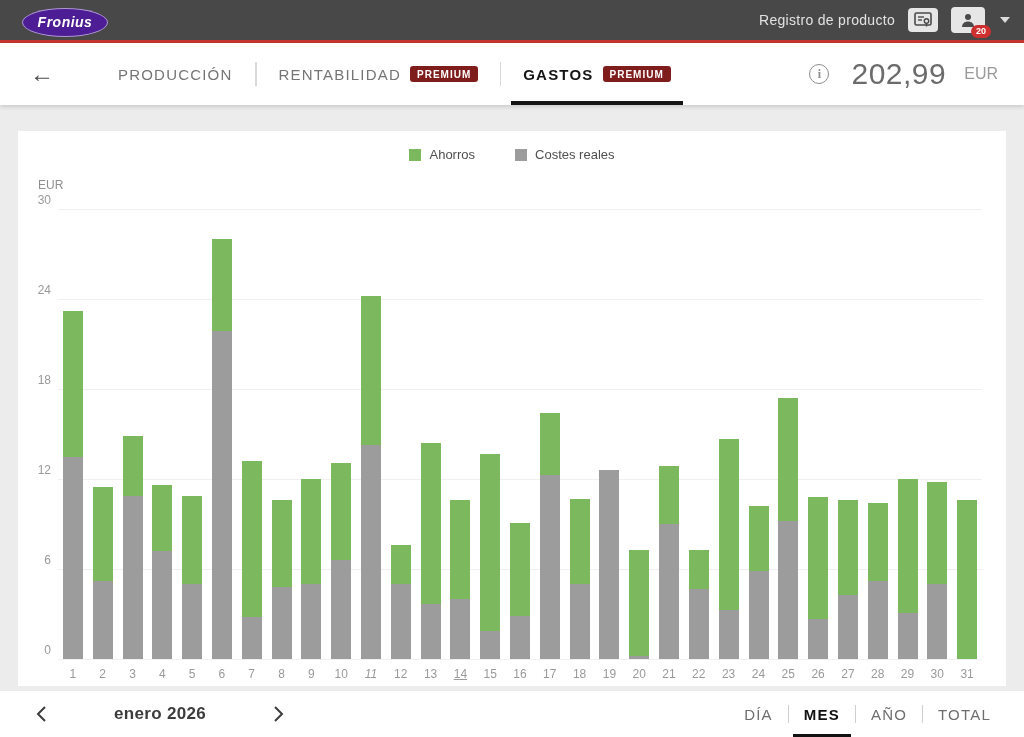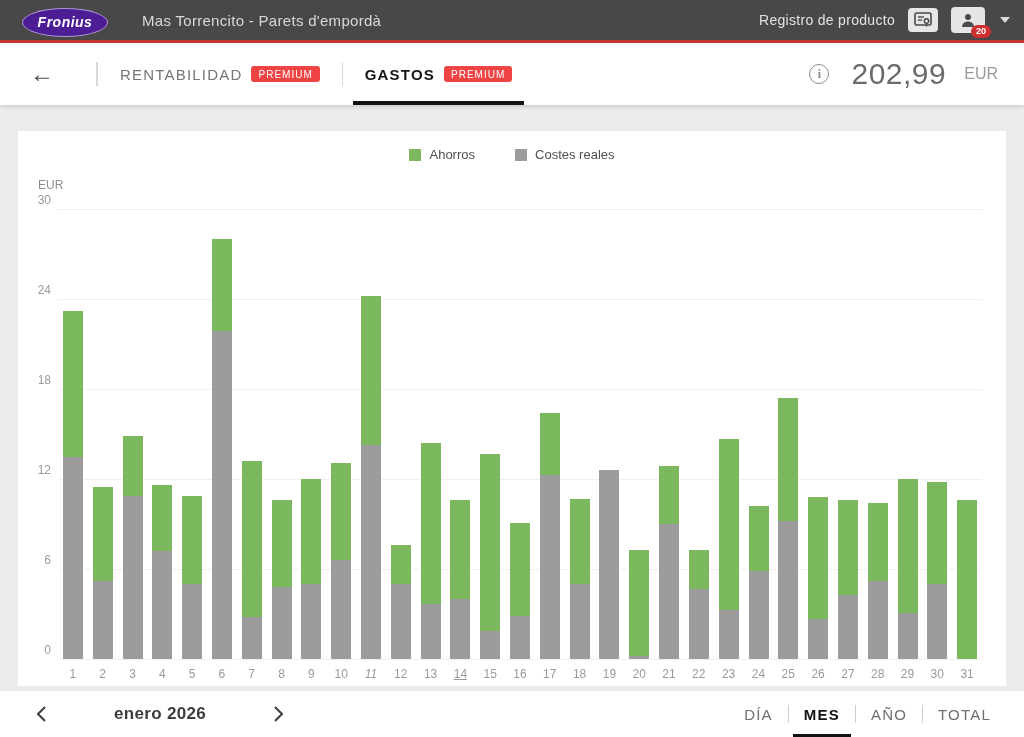--- a/index.html
+++ b/index.html
@@ -65,21 +65,21 @@
     font-size:15px; letter-spacing:1.2px; color:#757575;
     cursor:pointer; position:relative; white-space:nowrap;
   }
   .tab.active { color:#141414; font-weight:bold; }
   .tab.active::after {
     content:""; position:absolute; left:10px; right:10px; bottom:0;
     height:4px; background:#141414;
   }
   .tab-divider { width:1px; height:24px; background:#d9d9d9; }
   .premium-badge {
-    background:#ef4444; color:#fff; font-size:10px; font-weight:normal;
+    background:#7f1d1d; color:#fff; font-size:10px; font-weight:bold;
     letter-spacing:1px; padding:3px 7px 2px; border-radius:3px;
   }
   .nav-right { margin-left:auto; display:flex; align-items:center; gap:16px; }
   .info-icon {
     width:20px; height:20px; border:1.5px solid #8d8d8d; border-radius:50%;
     color:#8d8d8d; font-size:12px; font-weight:bold;
     display:flex; align-items:center; justify-content:center;
     font-family:"Liberation Serif", serif; cursor:pointer;
   }
   .total-value { font-size:30px; color:#6b6b6b; letter-spacing:.5px; margin-left:6px; }
@@ -134,21 +134,20 @@
   }
   .view-divider { width:1px; height:18px; background:#cfcfcf; }
 </style>
 </head>
 <body>
 
 <div class="app-header">
   <div class="logo">
     <span>Fronius</span>
   </div>
-  <div class="site-title">Mas Torrencito - Parets d'empordà</div>
   <div class="header-right">
     <span class="reg-label">Registro de producto</span>
     <div class="icon-btn cert-btn">
       <svg width="18" height="16" viewBox="0 0 18 16">
         <rect x="1" y="1" width="16" height="12" rx="1.5" fill="none" stroke="#4a4a4a" stroke-width="1.6"></rect>
         <line x1="4" y1="5" x2="10" y2="5" stroke="#4a4a4a" stroke-width="1.4"></line>
         <line x1="4" y1="8" x2="8" y2="8" stroke="#4a4a4a" stroke-width="1.4"></line>
         <circle cx="12.5" cy="9" r="2.2" fill="none" stroke="#4a4a4a" stroke-width="1.4"></circle>
         <line x1="12.5" y1="11" x2="12.5" y2="14.5" stroke="#4a4a4a" stroke-width="1.4"></line>
       </svg>
@@ -161,20 +160,23 @@
       <span class="user-badge">20</span>
     </div>
     <div class="caret-down"></div>
   </div>
 </div>
 <div class="red-line"></div>
 
 <div class="nav-bar">
   <span class="back-arrow">←</span>
   <div class="tabs">
+    <div class="tab">
+      <span>PRODUCCIÓN</span>
+    </div>
     <div class="tab-divider"></div>
     <div class="tab-divider"></div>
     <div class="tab">
       <span>RENTABILIDAD</span>
       <span class="premium-badge">PREMIUM</span>
     </div>
     <div class="tab-divider"></div>
     <div class="tab active">
       <span>GASTOS</span>
       <span class="premium-badge">PREMIUM</span>

